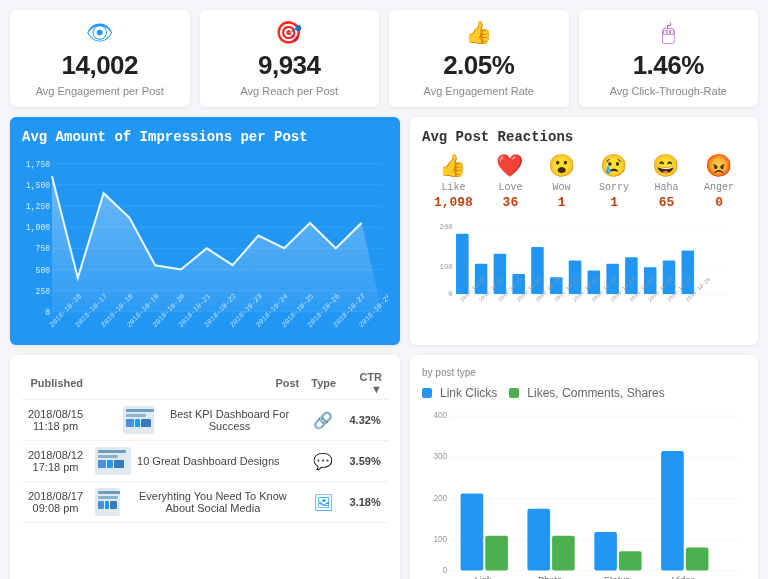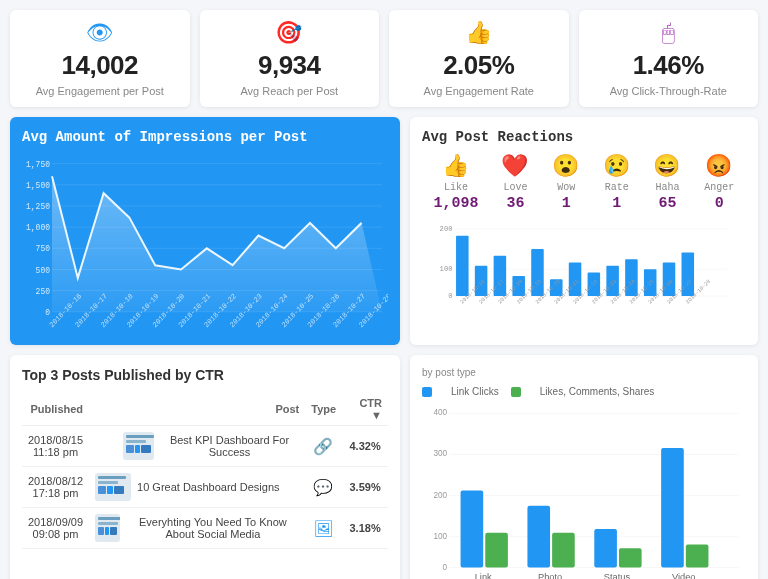--- a/index.html
+++ b/index.html
@@ -102,23 +102,23 @@
       gap: 2px;
     }
     .reaction-emoji {
       font-size: 22px;
     }
     .reaction-name {
       font-size: 10px;
       color: #888;
     }
     .reaction-count {
-      font-size: 15px;
+      font-size: 13px;
       font-weight: 700;
-      color: #701a75;
+      color: #c2410c;
     }
     
     .reactions-bar-chart {
       margin-top: 6px;
       height: 85px;
     }
     
     .bottom-row {
       display: flex;
       gap: 10px;
@@ -210,22 +210,22 @@
     }
     
     .legend {
       display: flex;
       gap: 12px;
       margin-bottom: 6px;
     }
     .legend-item {
       display: flex;
       align-items: center;
-      gap: 19px;
-      font-size: 10px;
+      gap: 8px;
+      font-size: 12px;
       color: #666;
     }
     .legend-dot {
       width: 10px;
       height: 10px;
       border-radius: 2px;
     }
     
     .icon-blue { color: #2196f3; }
     .icon-teal { color: #00bcd4; }
@@ -328,21 +328,21 @@
           <span class="reaction-name">Love</span>
           <span class="reaction-count">36</span>
         </div>
         <div class="reaction-item">
           <span class="reaction-emoji">😮</span>
           <span class="reaction-name">Wow</span>
           <span class="reaction-count">1</span>
         </div>
         <div class="reaction-item">
           <span class="reaction-emoji">😢</span>
-          <span class="reaction-name">Rate</span>
+          <span class="reaction-name">Sorry</span>
           <span class="reaction-count">1</span>
         </div>
         <div class="reaction-item">
           <span class="reaction-emoji">😄</span>
           <span class="reaction-name">Haha</span>
           <span class="reaction-count">65</span>
         </div>
         <div class="reaction-item">
           <span class="reaction-emoji">😡</span>
           <span class="reaction-name">Anger</span>
@@ -388,21 +388,20 @@
           <text x="260" y="94" font-size="6" fill="#999" transform="rotate(-45,260,94)">2018-10-27</text>
           <text x="281" y="94" font-size="6" fill="#999" transform="rotate(-45,281,94)">2018-10-28</text>
         </svg>
       </div>
     </div>
   </div>
 
   <div class="bottom-row">
 
     <div class="table-card">
-      <div class="card-title">Top 3 Posts Published by CTR</div>
       <table class="posts-table">
         <thead>
           <tr>
             <th>Published</th>
             <th>Post</th>
             <th>Type</th>
             <th>CTR ▼</th>
           </tr>
         </thead>
         <tbody>
@@ -453,21 +452,21 @@
                 <span>10 Great Dashboard Designs</span>
               </div>
             </td>
             <td style="text-align:center">
               <span class="type-icon">💬</span>
             </td>
             <td class="ctr-value">3.59%</td>
           </tr>
           <tr>
             <td>
-              <span>2018/09/09</span><br>
+              <span>2018/08/17</span><br>
               <span>09:08 pm</span>
             </td>
             <td>
               <div style="display:flex;align-items:center;gap:6px;">
                 <div class="post-thumb">
                   <div class="thumb-lines">
                     <div class="thumb-line" style="width:28px;background:#6a9fc0"></div>
                     <div class="thumb-line" style="width:20px;background:#8ab4cc"></div>
                     <div class="thumb-bar">
                       <div class="thumb-bar-item" style="width:8px;background:#4a90d9"></div>

